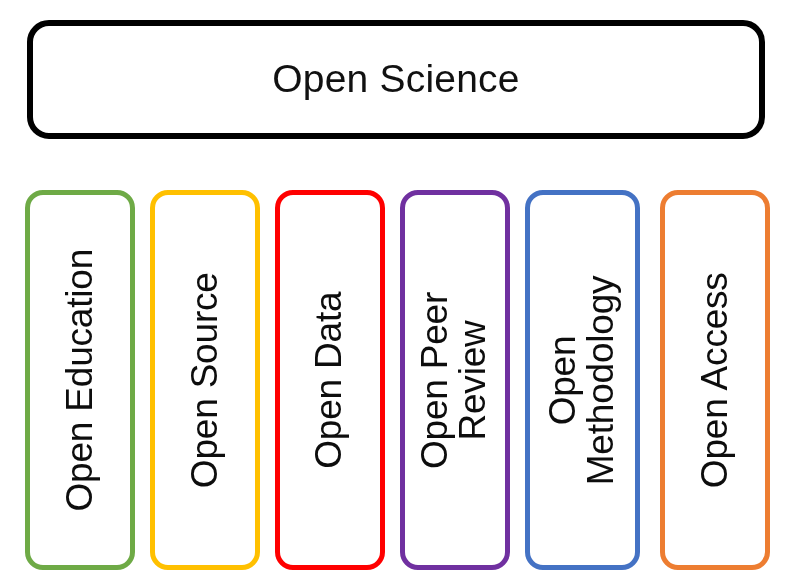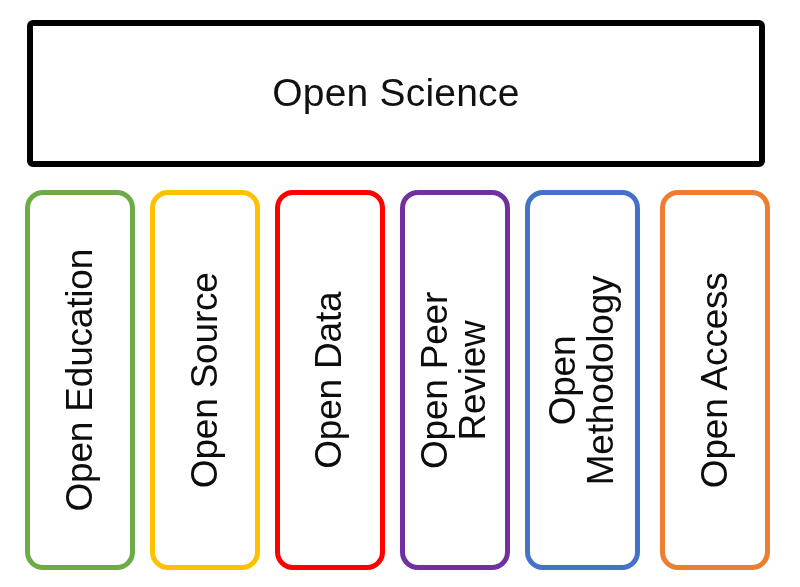--- a/index.html
+++ b/index.html
@@ -20,24 +20,24 @@
     height: 587px;
     background: #ffffff;
   }
 
   
   .umbrella-box {
     position: absolute;
     left: 27px;
     top: 20px;
     width: 738px;
-    height: 147px;
+    height: 119px;
     box-sizing: border-box;
     border: 6px solid #000000;
-    border-radius: 6px;
+    border-radius: 22px;
     background: #ffffff;
     display: flex;
     align-items: center;
     justify-content: center;
   }
   .umbrella-label {
     font-size: 39px;
     font-weight: 400;
     color: #111111;
     letter-spacing: 0.2px;

